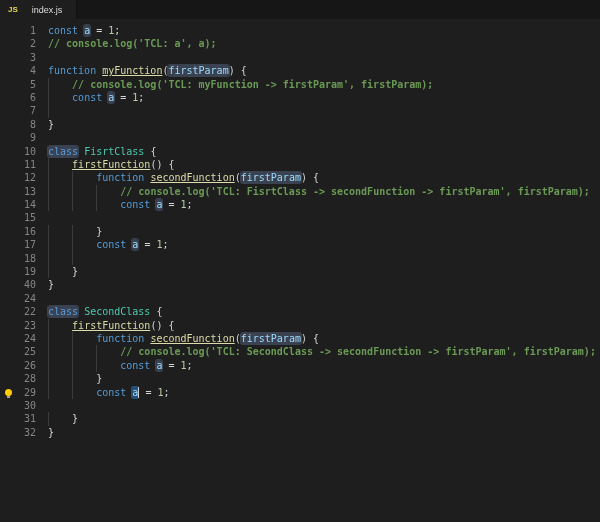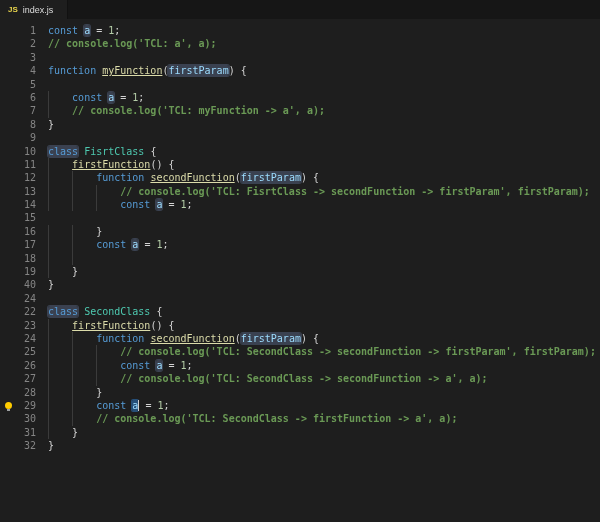--- a/index.html
+++ b/index.html
@@ -8,21 +8,21 @@
     background:var(--editor-bg,#1e1e1e);
     font-family:"DejaVu Sans Mono","Liberation Mono",monospace;
   }
   
   .tabbar{
     height:19px;display:flex;align-items:stretch;
     background:var(--tabbar-bg,#161616);
     font-family:"Liberation Sans",sans-serif;
   }
   .tab{
-    display:flex;align-items:center;gap:5px;
+    display:flex;align-items:center;gap:14px;
     padding:0 14px 0 8px;
     background:var(--tab-active-bg,#1e1e1e);
     font-size:9px;color:#dcdcdc;
     border-right:1px solid #111;
   }
   .jsbadge{
     color:var(--js-icon,#e8d44d);
     font-weight:700;font-size:8px;letter-spacing:0;
   }
   
@@ -69,42 +69,41 @@
     <span>index.js</span>
   </div>
 </div>
 
 <div class="editor">
   <div>
       <div class="line"><span class="gutter">1</span><span class="code"><span class="kw">const</span><span class="pl"> </span><span class="vr hl">a</span><span class="pl"> = </span><span class="num">1</span><span class="pl">;</span></span></div>
       <div class="line"><span class="gutter">2</span><span class="code"><span class="cm">// console.log('TCL: a', a);</span></span></div>
       <div class="line"><span class="gutter">3</span><span class="code"></span></div>
       <div class="line"><span class="gutter">4</span><span class="code"><span class="kw">function</span><span class="pl"> </span><span class="fn">myFunction</span><span class="pl">(</span><span class="vr hl">firstParam</span><span class="pl">) {</span></span></div>
-      <div class="line"><span class="gutter">5</span></div>
+      <div class="line"><span class="gutter">5</span><span class="code"><span class="ind">    </span><span class="cm">// console.log('TCL: myFunction -&gt; firstParam', firstParam);</span></span></div>
       <div class="line"><span class="gutter">6</span><span class="code"><span class="ind">    </span><span class="kw">const</span><span class="pl"> </span><span class="vr hl">a</span><span class="pl"> = </span><span class="num">1</span><span class="pl">;</span></span></div>
-      <div class="line"><span class="gutter">7</span><span class="code"><span class="ind">    </span><span class="cm">// console.log('TCL: myFunction -&gt; a', a);</span></span></div>
+      <div class="line"><span class="gutter">7</span><span class="code"><span class="ind">    </span></span></div>
       <div class="line"><span class="gutter">8</span><span class="code"><span class="pl">}</span></span></div>
       <div class="line"><span class="gutter">9</span><span class="code"></span></div>
       <div class="line"><span class="gutter">10</span><span class="code"><span class="kw hl">class</span><span class="pl"> </span><span class="cl">FisrtClass</span><span class="pl"> {</span></span></div>
       <div class="line"><span class="gutter">11</span><span class="code"><span class="ind">    </span><span class="fn">firstFunction</span><span class="pl">() {</span></span></div>
       <div class="line"><span class="gutter">12</span><span class="code"><span class="ind">    </span><span class="ind">    </span><span class="kw">function</span><span class="pl"> </span><span class="fn">secondFunction</span><span class="pl">(</span><span class="vr hl">firstParam</span><span class="pl">) {</span></span></div>
       <div class="line"><span class="gutter">13</span><span class="code"><span class="ind">    </span><span class="ind">    </span><span class="ind">    </span><span class="cm">// console.log('TCL: FisrtClass -&gt; secondFunction -&gt; firstParam', firstParam);</span></span></div>
       <div class="line"><span class="gutter">14</span><span class="code"><span class="ind">    </span><span class="ind">    </span><span class="ind">    </span><span class="kw">const</span><span class="pl"> </span><span class="vr hl">a</span><span class="pl"> = </span><span class="num">1</span><span class="pl">;</span></span></div>
       <div class="line"><span class="gutter">15</span></div>
       <div class="line"><span class="gutter">16</span><span class="code"><span class="ind">    </span><span class="ind">    </span><span class="pl">}</span></span></div>
       <div class="line"><span class="gutter">17</span><span class="code"><span class="ind">    </span><span class="ind">    </span><span class="kw">const</span><span class="pl"> </span><span class="vr hl">a</span><span class="pl"> = </span><span class="num">1</span><span class="pl">;</span></span></div>
       <div class="line"><span class="gutter">18</span><span class="code"><span class="ind">    </span><span class="ind">    </span></span></div>
       <div class="line"><span class="gutter">19</span><span class="code"><span class="ind">    </span><span class="pl">}</span></span></div>
       <div class="line"><span class="gutter">40</span><span class="code"><span class="pl">}</span></span></div>
       <div class="line"><span class="gutter">24</span><span class="code"></span></div>
       <div class="line"><span class="gutter">22</span><span class="code"><span class="kw hl">class</span><span class="pl"> </span><span class="cl">SecondClass</span><span class="pl"> {</span></span></div>
       <div class="line"><span class="gutter">23</span><span class="code"><span class="ind">    </span><span class="fn">firstFunction</span><span class="pl">() {</span></span></div>
       <div class="line"><span class="gutter">24</span><span class="code"><span class="ind">    </span><span class="ind">    </span><span class="kw">function</span><span class="pl"> </span><span class="fn">secondFunction</span><span class="pl">(</span><span class="vr hl">firstParam</span><span class="pl">) {</span></span></div>
       <div class="line"><span class="gutter">25</span><span class="code"><span class="ind">    </span><span class="ind">    </span><span class="ind">    </span><span class="cm">// console.log('TCL: SecondClass -&gt; secondFunction -&gt; firstParam', firstParam);</span></span></div>
       <div class="line"><span class="gutter">26</span><span class="code"><span class="ind">    </span><span class="ind">    </span><span class="ind">    </span><span class="kw">const</span><span class="pl"> </span><span class="vr hl">a</span><span class="pl"> = </span><span class="num">1</span><span class="pl">;</span></span></div>
-      <div class="line"><span class="gutter">27</span><span class="code"><span class="ind">    </span><span class="ind">    </span><span class="ind">    </span><span class="cm">// console.log('TCL: SecondClass -&gt; secondFunction -&gt; a', a);</span></span></div>
       <div class="line"><span class="gutter">28</span><span class="code"><span class="ind">    </span><span class="ind">    </span><span class="pl">}</span></span></div>
       <div class="line"><span class="bulb"></span><span class="gutter">29</span><span class="code"><span class="ind">    </span><span class="ind">    </span><span class="kw">const</span><span class="pl"> </span><span class="vr hl2">a</span><span class="cur"></span><span class="pl"> = </span><span class="num">1</span><span class="pl">;</span></span></div>
-      <div class="line"><span class="gutter">30</span><span class="code"><span class="ind">    </span><span class="ind">    </span><span class="cm">// console.log('TCL: SecondClass -&gt; firstFunction -&gt; a', a);</span></span></div>
+      <div class="line"><span class="gutter">30</span></div>
       <div class="line"><span class="gutter">31</span><span class="code"><span class="ind">    </span><span class="pl">}</span></span></div>
       <div class="line"><span class="gutter">32</span><span class="code"><span class="pl">}</span></span></div>
     </div>
 </div>
 
 </body></html>

